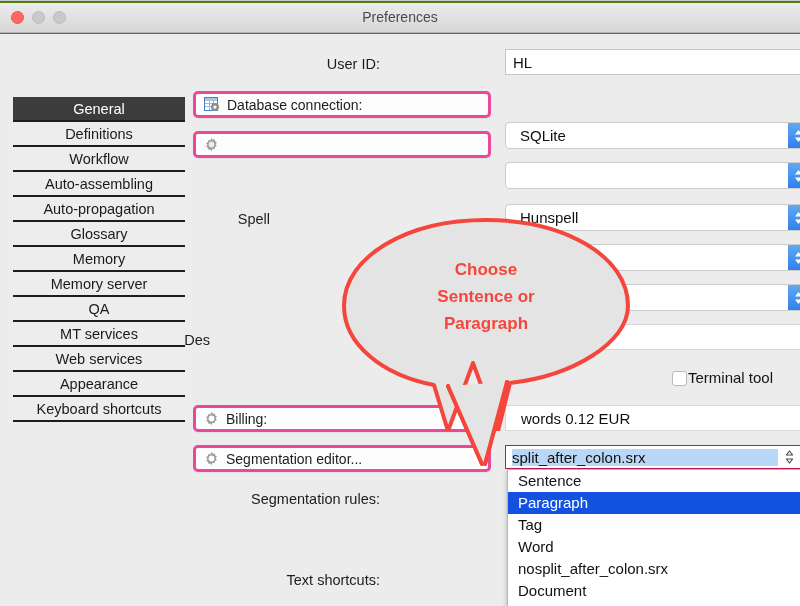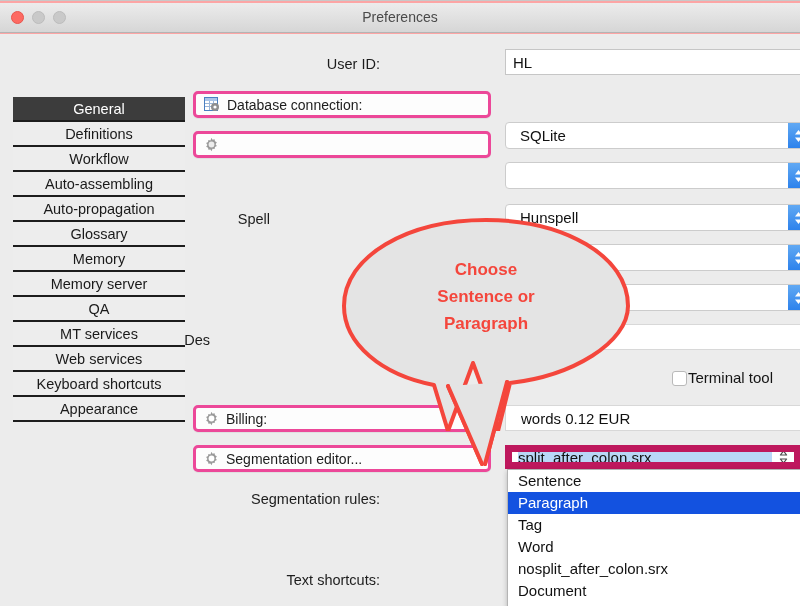--- a/index.html
+++ b/index.html
@@ -38,21 +38,21 @@
     white-space: nowrap;
     letter-spacing: 0.1px;
   }
 
   
   .prefs-window {
     position: absolute;
     left: 0; top: 0;
     width: 800px;
     height: 606px;
-    background: #fca5a5;
+    background: #4d7c0f;
     border-top: 1px solid #c8c8c8;
   }
 
   .titlebar {
     position: absolute;
     left: 0; top: 2px;
     width: 800px; height: 30px;
     background: linear-gradient(to bottom, #ececec 0%, #d6d6d6 100%);
     border-bottom: 1px solid #b4b4b4;
   }
@@ -187,21 +187,21 @@
     justify-content: center;
     flex: 0 0 21px;
   }
   .combo .combo-arrows svg { display: block; }
 
   
   .combo-open {
     position: absolute;
     height: 24px;
     background: #ffffff;
-    border: 7px solid #be185d;
+    border: 1px solid #be185d;
     display: flex;
     align-items: center;
     overflow: hidden;
   }
   .combo-open .sel-text {
     flex: 1;
     margin-left: 6px;
     font-size: 15px;
     color: #111111;
     background: #b9d7f7;
@@ -343,24 +343,24 @@
         <div class="side-item">
           <span>QA</span>
         </div>
         <div class="side-item">
           <span>MT services</span>
         </div>
         <div class="side-item">
           <span>Web services</span>
         </div>
         <div class="side-item">
+          <span>Appearance</span>
+        </div>
+        <div class="side-item">
           <span>Keyboard shortcuts</span>
-        </div>
-        <div class="side-item">
-          <span>Appearance</span>
         </div>
       </div>
 
       <div class="form">
 
         <div class="row-label" style="right:300px; top:18px;">User ID:</div>
         <div class="text-field" style="left:505px; top:11px; width:305px;">
           <span>HL</span>
         </div>
 

